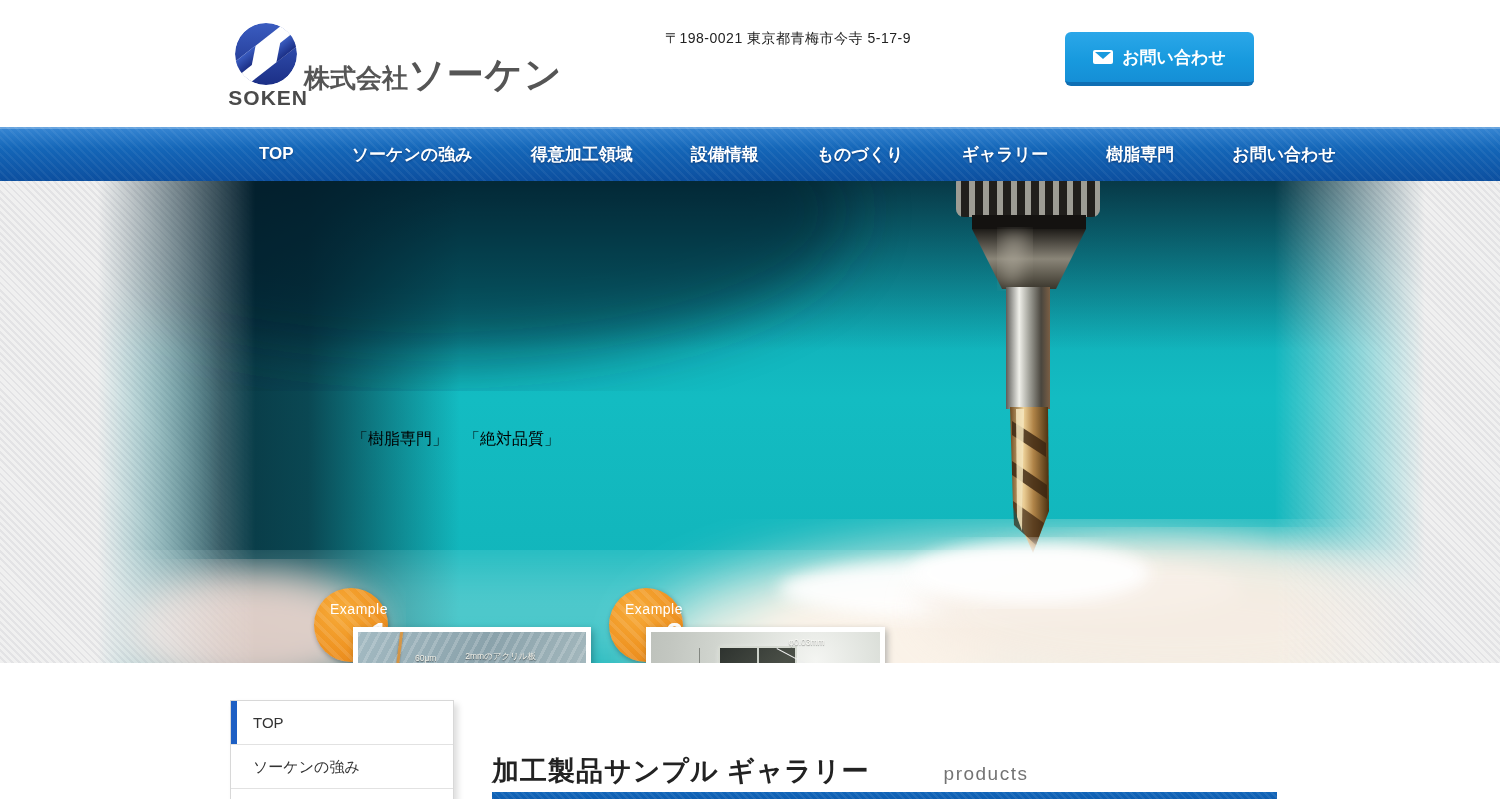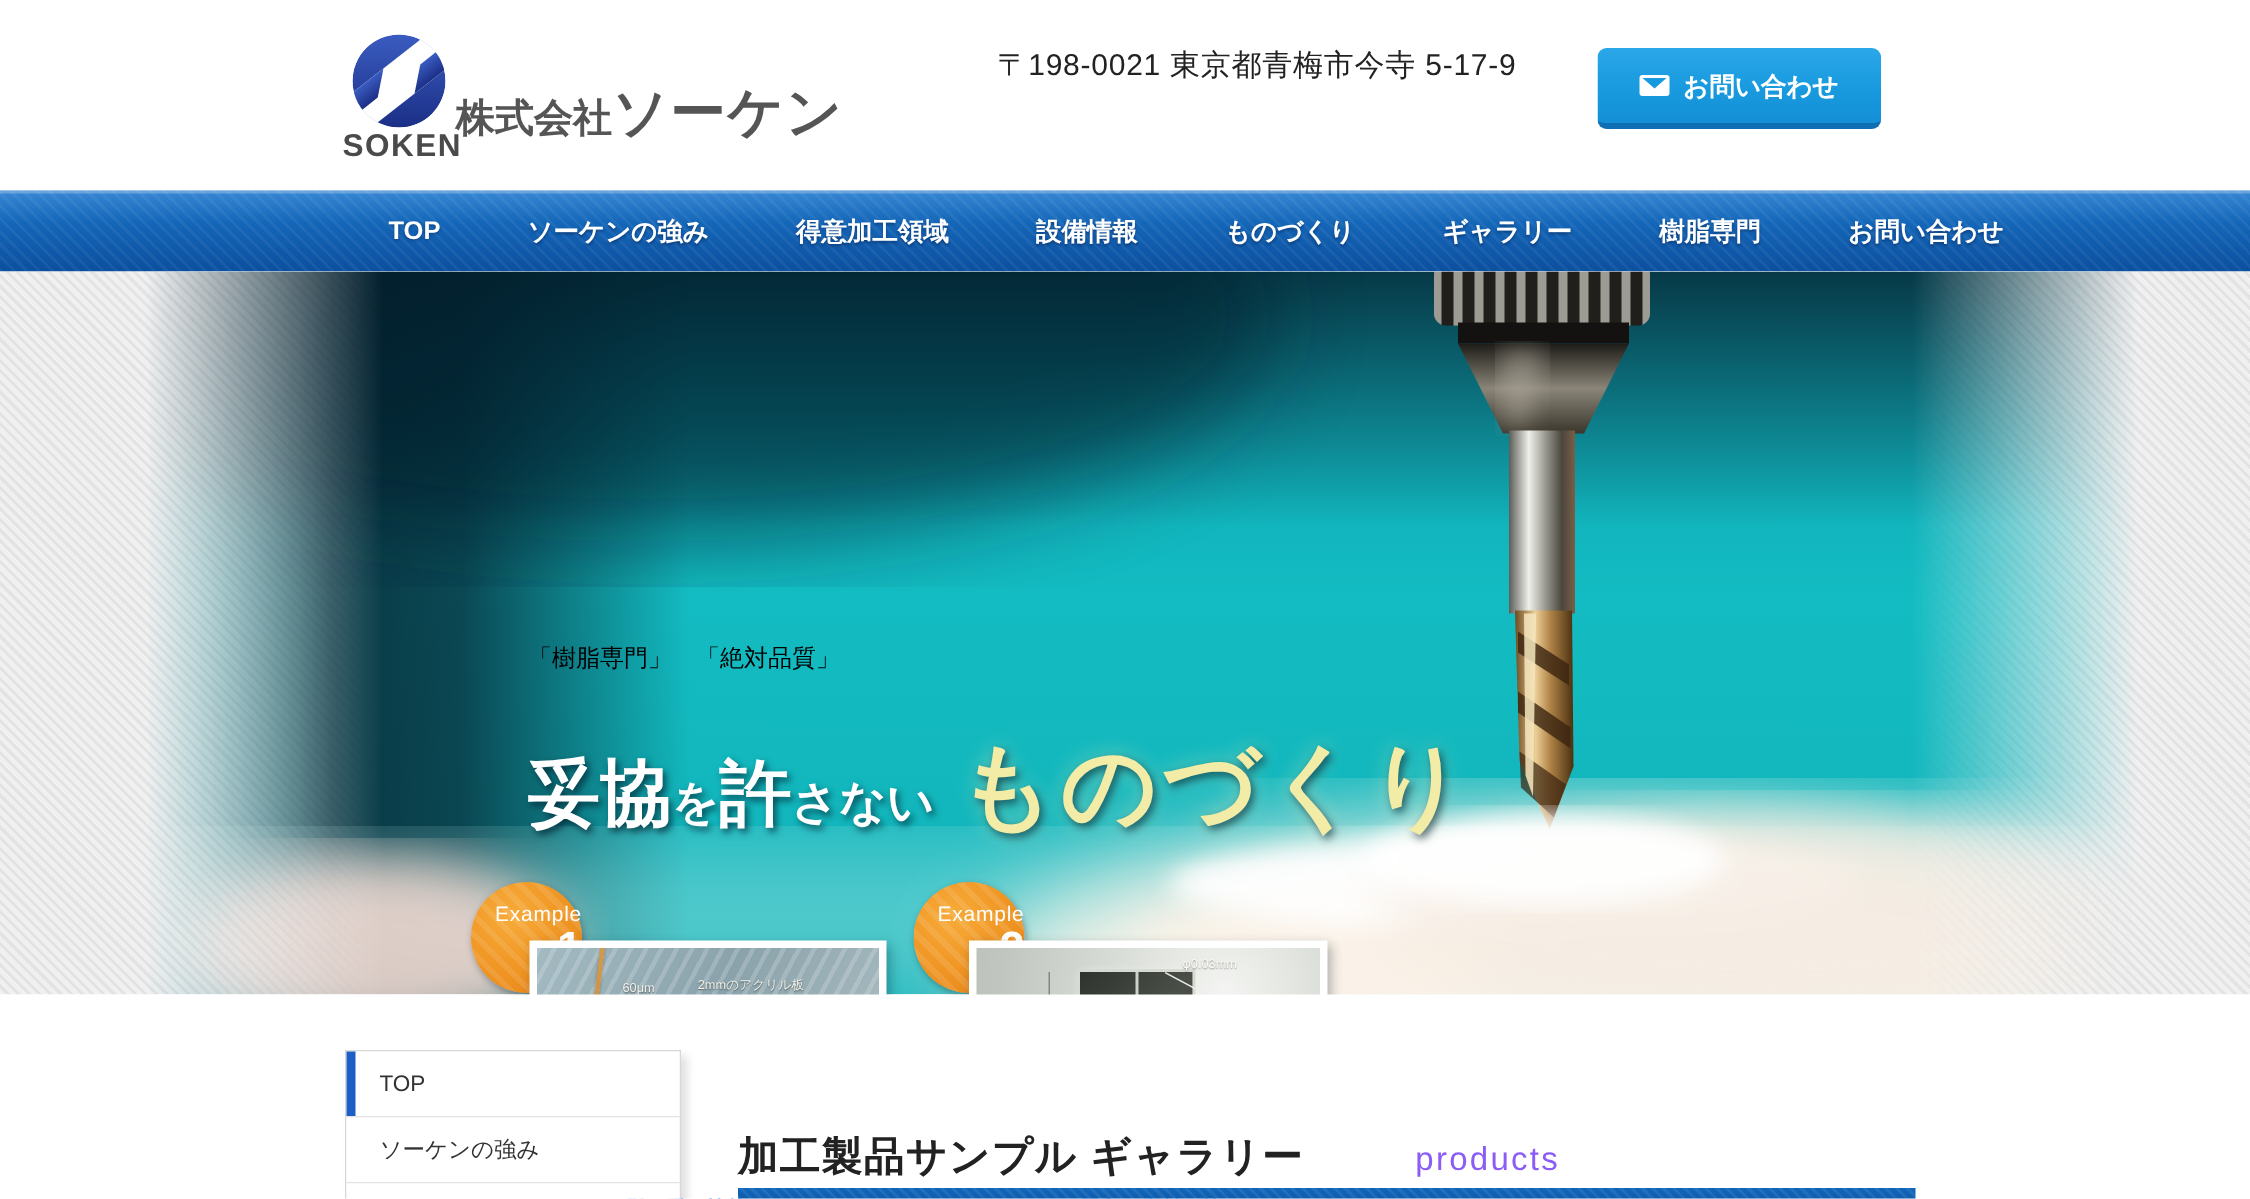--- a/index.html
+++ b/index.html
@@ -12,21 +12,21 @@
   .logo-wrap { position:absolute; left:234px; top:20px; width:300px; height:95px; }
   .logo-mark { position:absolute; left:0; top:2px; width:64px; height:64px; }
   .logo-soken { position:absolute; left:-8px; top:66px; width:82px; text-align:right;
     font-size:21px; font-weight:bold; color:#4a4a4a; letter-spacing:1px; }
   .company-name { position:absolute; left:70px; top:30px; white-space:nowrap; color:#555;
     font-weight:bold; }
   .company-name .cn-small { font-size:26px; }
   .company-name .cn-big { font-size:37px; letter-spacing:1px; }
 
   .addr-block { position:absolute; left:665px; top:30px; width:420px; }
-  .postal { font-size:20px; color:#222; letter-spacing:.5px; }
+  .postal { font-size:14px; color:#222; letter-spacing:.5px; }
   .telfax { margin-top:9px; white-space:nowrap; }
   .telfax .lbl { color:#2d9fd9; font-size:15px; font-weight:bold; margin-right:7px; }
   .telfax .num { color:#1a1a1a; font-size:24px; letter-spacing:.5px; margin-right:12px; }
 
   .contact-btn { position:absolute; left:1065px; top:32px; width:189px; height:54px;
     background:linear-gradient(180deg,#2ba7e9 0%,#189ade 55%,#158fd6 100%);
     border:0; border-bottom:4px solid #0f6fb4; border-radius:6px;
     color:#fff; font-weight:bold; font-size:17px; cursor:pointer;
     display:flex; align-items:center; justify-content:center; gap:9px; }
   .mail-ico { width:20px; height:14px; position:relative; background:#fff; border-radius:2px; display:inline-block; }
@@ -115,21 +115,21 @@
   .lower { position:absolute; left:0; top:663px; width:1500px; height:136px; background:#fff; }
   .side-menu { position:absolute; left:230px; top:37px; width:224px; background:#fff;
     border:1px solid #d8d8d8; box-shadow:4px 4px 6px rgba(0,0,0,.13); }
   .side-item { position:relative; height:44px; line-height:44px; padding-left:22px;
     font-size:15px; color:#333; border-bottom:1px solid #e2e2e2; cursor:pointer; background:#fff; }
   .side-item.current:before { content:""; position:absolute; left:0; top:0; bottom:0; width:6px; background:#1d5fc4; }
   .side-item.stub { height:40px; border-bottom:none; }
 
   .sec-head { position:absolute; left:492px; top:90px; white-space:nowrap; }
   .sec-title { font-size:27px; font-weight:bold; color:#222; letter-spacing:1px; }
-  .sec-sub { font-size:22px; color:#8b5cf6; margin-left:26px; letter-spacing:1.5px;padding-left:48px; }
+  .sec-sub { font-size:19px; color:#737373; margin-left:26px; letter-spacing:1.5px;padding-left:48px; }
   .sec-bar { position:absolute; left:492px; top:129px; width:785px; height:14px;
     background:
       repeating-linear-gradient(45deg, rgba(255,255,255,.07) 0 2px, rgba(255,255,255,0) 2px 5px),
       linear-gradient(180deg,#1166ba,#0c55a5); }
 </style>
 </head>
 <body>
 
 <div class="page">
 
@@ -268,27 +268,20 @@
         <path d="M 1012 240 L 1046 262 L 1046 276 L 1012 254 Z" fill="#3a2410" opacity="0.8"></path>
         <path d="M 1012 280 L 1047 304 L 1047 318 L 1012 294 Z" fill="#3a2410" opacity="0.8"></path>
         <path d="M 1013 320 L 1044 342 L 1036 364 L 1014 344 Z" fill="#3a2410" opacity="0.7"></path>
         <path d="M 1016 228 L 1024 228 L 1022 350 L 1017 336 Z" fill="#f6e7c0" opacity="0.85"></path>
 
         <ellipse cx="1030" cy="392" rx="120" ry="30" fill="#ffffff" opacity="0.95" filter="url(#b8)"></ellipse>
       </g>
     </svg>
 
     <div class="catch">「樹脂専門」　「絶対品質」</div>
-    <div class="catch-main">
-      <span class="big">妥協</span>
-        <span class="small">を</span>
-        <span class="big">許</span>
-        <span class="small">さない</span>
-        <span class="brush">ものづくり</span>
-    </div>
 
     <div class="badge badge1">
       <span class="bl">Example</span>
       <span class="bn">1</span>
     </div>
     <div class="badge badge2">
       <span class="bl">Example</span>
       <span class="bn">2</span>
     </div>
 

